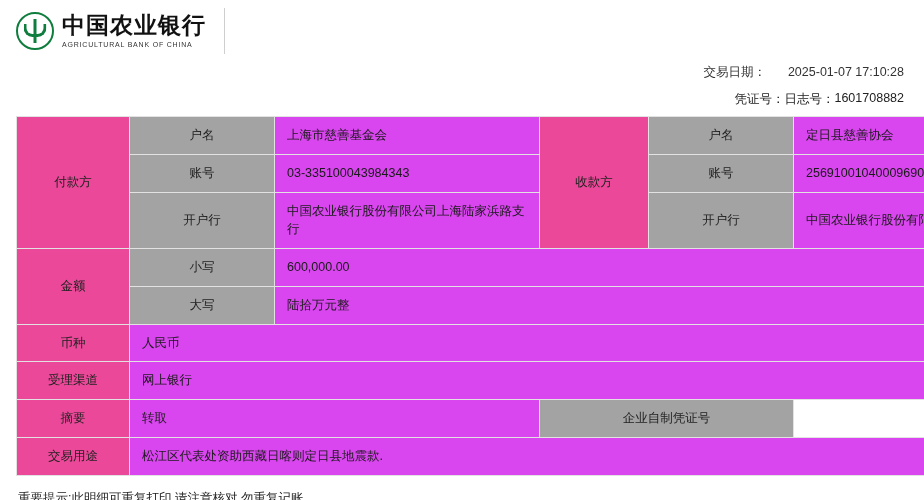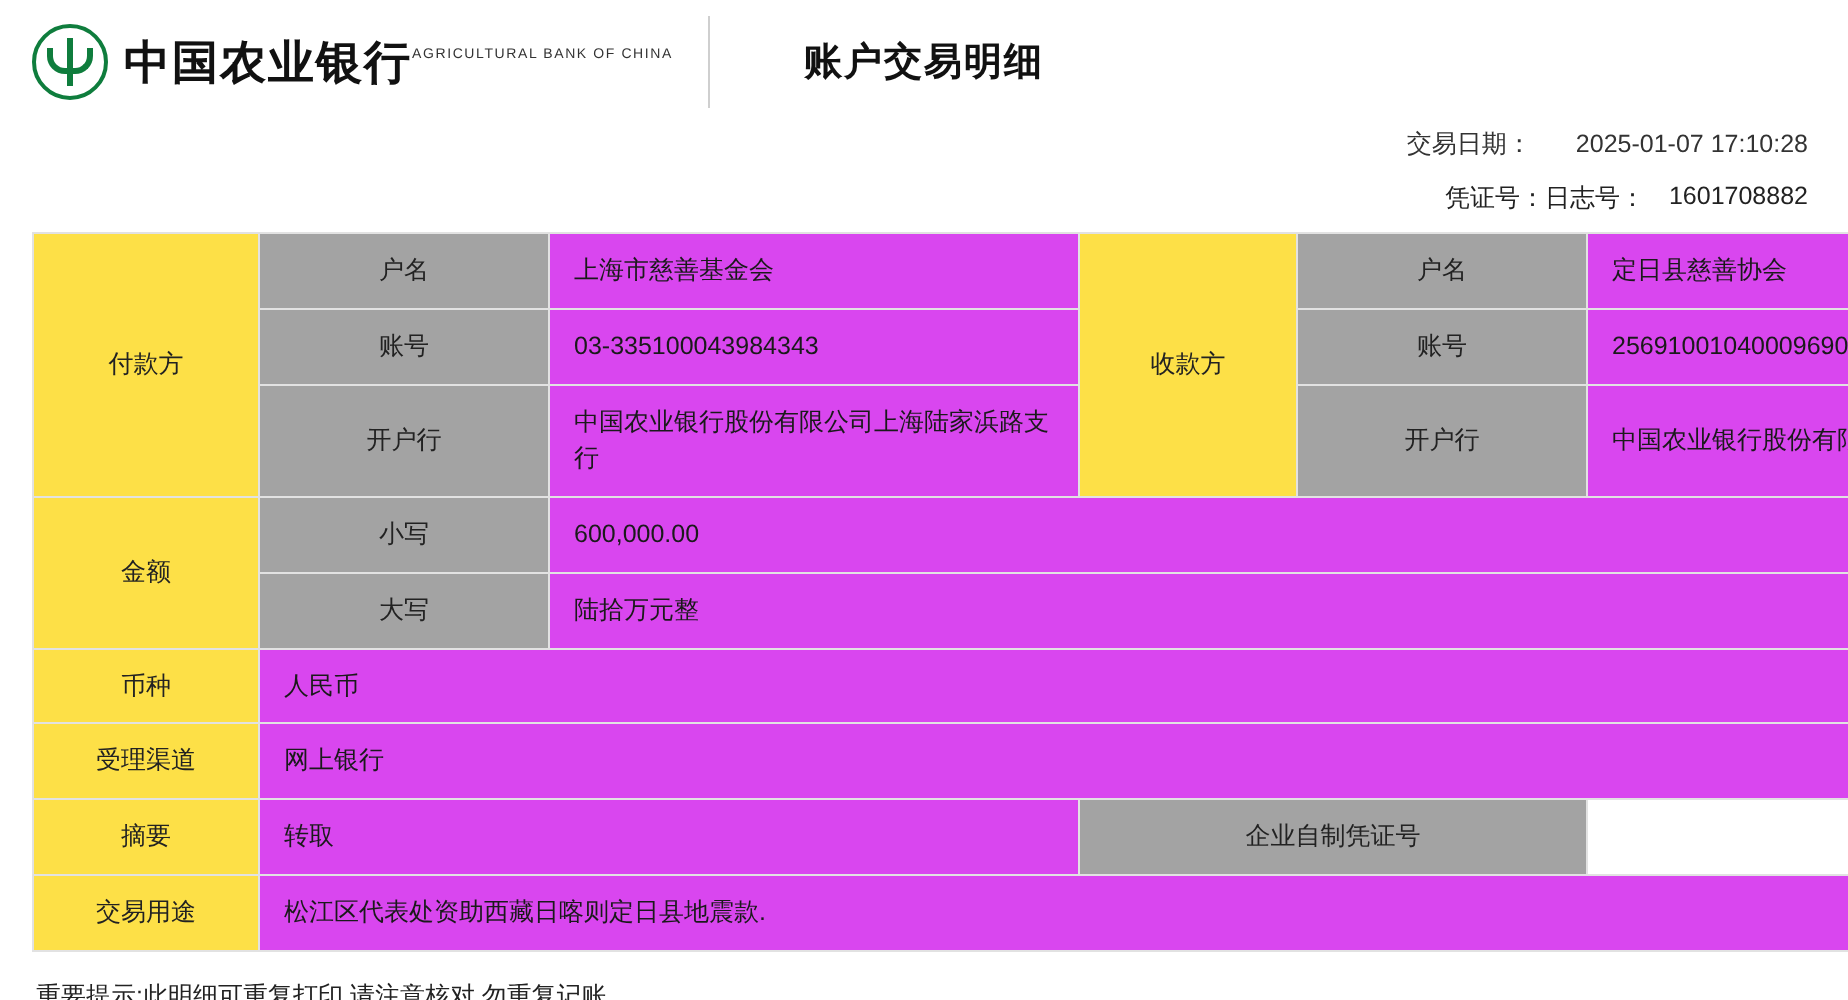--- a/index.html
+++ b/index.html
@@ -64,21 +64,21 @@
     top: 10px;
     width: 17px;
     height: 10px;
     border: 3px solid #0f7d3d;
     border-top: none;
     border-radius: 0 0 9px 9px;
     transform: translateX(-50%);
   }
   .brand-text {
     display: flex;
-    flex-direction: row;
+    flex-direction: column;
     justify-content: space-between;
     line-height: 1;
   }
   .brand-cn {
     font-size: 23px;
     font-weight: bold;
     color: #111111;
     letter-spacing: 1px;
     white-space: nowrap;
   }
@@ -112,21 +112,21 @@
   .voucher-row {
     display: flex;
     align-items: center;
     justify-content: flex-end;
     font-size: 12.5px;
     color: #222222;
     padding: 0 4px 8px 2px;
   }
   .voucher-left { display: flex; }
   .voucher-right { display: flex; }
-  .voucher-right .label { margin-right: 12px; }
+  .voucher-right .label { margin-right: 0; }
 
   
   .tbl {
     width: 892px;
     border-collapse: collapse;
     table-layout: fixed;
     font-size: 12.5px;
     color: #1a1a1a;
   }
   .tbl td {
@@ -135,21 +135,21 @@
     vertical-align: middle;
     line-height: 1.5;
   }
   td.lbl {
     background: #a3a3a3;
     text-align: center;
     color: #222222;
     white-space: nowrap;
   }
   td.lbl-left {
-    background: #fde047;
+    background: #ec4899;
     text-align: center;
     color: #222222;
     font-weight: normal;
   }
   td.val {
     background: #d946ef;
     text-align: left;
   }
   td.blank { background: #ffffff; }
   .val-wrap { word-break: break-all; }
@@ -174,21 +174,20 @@
 <div class="page">
 
   <div class="header">
     <div class="brand">
       <div class="brand-logo"></div>
       <div class="brand-text">
         <div class="brand-cn">中国农业银行</div>
         <div class="brand-en">AGRICULTURAL BANK OF CHINA</div>
       </div>
     </div>
-    <div class="doc-title">账户交易明细</div>
   </div>
 
   <div class="trade-date">
     <span class="label">交易日期：</span><span class="value">2025-01-07 17:10:28</span>
   </div>
 
   <div class="voucher-row">
     <div class="voucher-left">
       <span class="label">凭证号：</span>
       <span class="value"></span>

